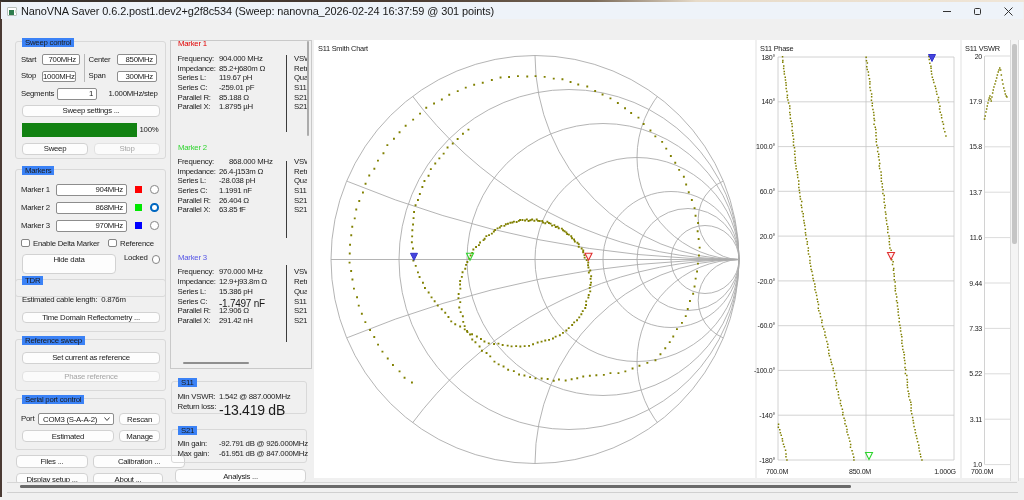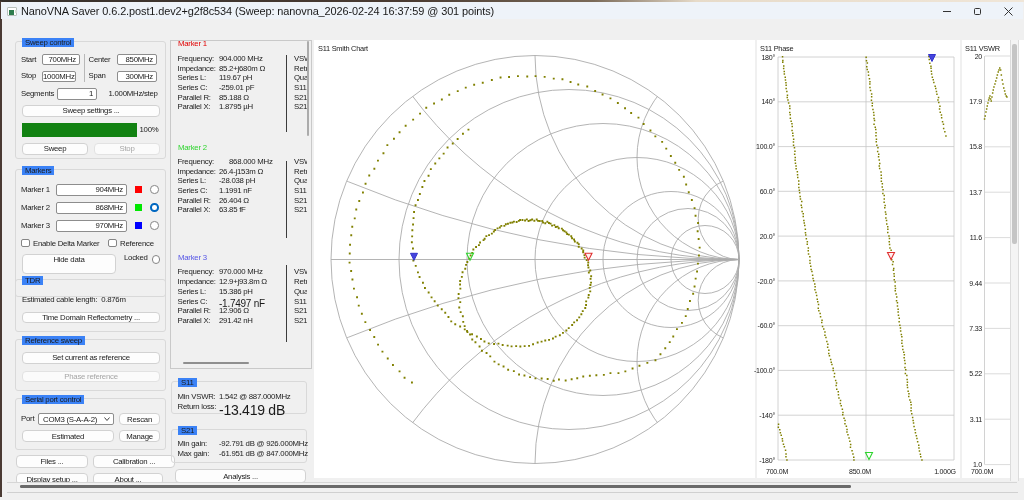--- a/index.html
+++ b/index.html
@@ -84,21 +84,21 @@
     <div class="lbl">Serial port control</div>
   </div>
 <div class="txt" style="left:21px;top:413.9px;">Port</div>
 <div class="abs" style="left:38px;top:412.5px;width:76px;height:12px;background:#fff;border:1px solid #8d8d8d;border-radius:2px;font-size:7.8px;line-height:11px;padding-left:4px">COM3 (S-A-A-2)<svg class="abs" style="right:3px;top:3.5px" width="6" height="5">
       <path d="M0.5 0.5 L3 3.5 L5.5 0.5" stroke="#444" fill="none" stroke-width="1"></path>
     </svg></div>
 <div class="btn" style="left:119px;top:412.5px;width:41px;height:12px;line-height:11px;font-size:7.8px">Rescan</div>
 <div class="btn" style="left:22px;top:430px;width:92px;height:12px;line-height:11px;font-size:7.8px">Estimated</div>
 <div class="btn" style="left:119px;top:430px;width:41px;height:12px;line-height:11px;font-size:7.8px">Manage</div>
 <div class="btn" style="left:16px;top:455px;width:72px;height:12.5px;line-height:11.5px;font-size:7.8px">Files ...</div>
-<div class="btn" style="left:93px;top:455px;width:82px;height:12.5px;line-height:11.5px;font-size:7.8px">Calibration ...</div>
+<div class="btn" style="left:93px;top:455px;width:92px;height:12.5px;line-height:11.5px;font-size:7.8px">Calibration ...</div>
 <div class="abs" style="left:16px;top:472.5px;width:147px;height:9px;overflow:hidden">
     <div class="btn" style="left:0px;top:0px;width:72px;height:12.5px;line-height:11.5px;font-size:7.8px">Display setup ...</div>
     <div class="btn" style="left:77px;top:0px;width:70px;height:12.5px;line-height:11.5px;font-size:7.8px">About ...</div>
   </div>
 <div class="abs" style="left:170px;top:40px;width:142px;height:329px;border:1px solid #c9c9c9"></div>
 <div class="abs" style="left:306.8px;top:41px;width:2.5px;height:95px;background:#ababab;border-radius:1.5px"></div>
 <div class="abs" style="left:183px;top:361.5px;width:66px;height:2.5px;background:#8f8f8f;border-radius:1px"></div>
 <div class="txt" style="left:178px;top:39.2px;color:#e00000;font-size:7.8px">Marker 1</div>
 <div class="txt" style="left:177.5px;top:53.8px;font-size:7.8px">Frequency:</div>
 <div class="txt" style="left:219px;top:53.8px;font-size:7.8px">904.000 MHz</div>

